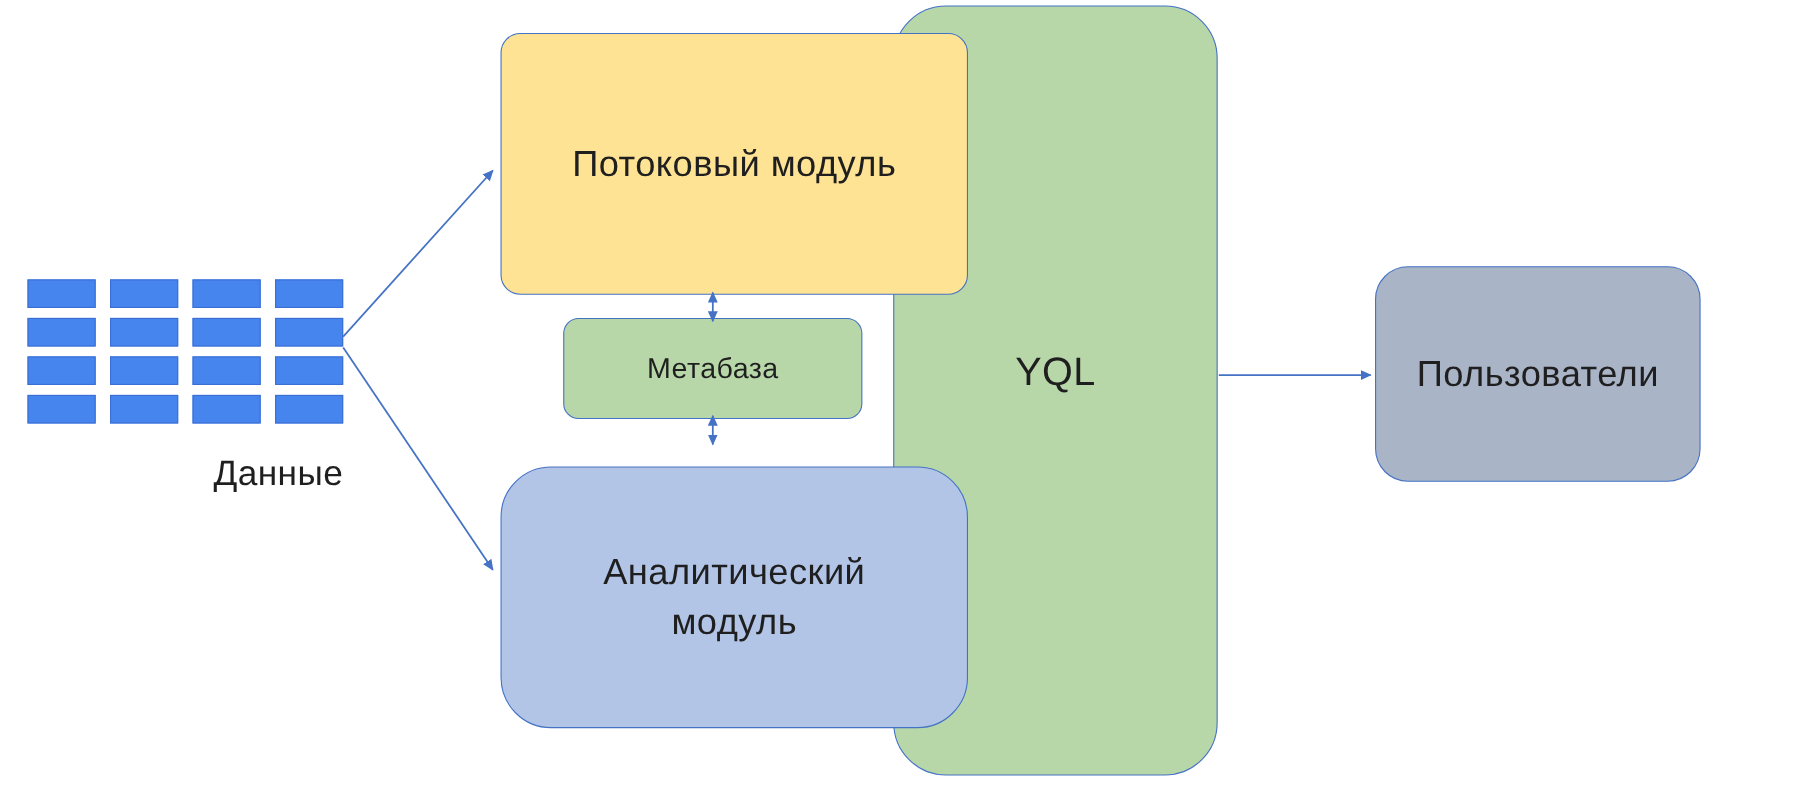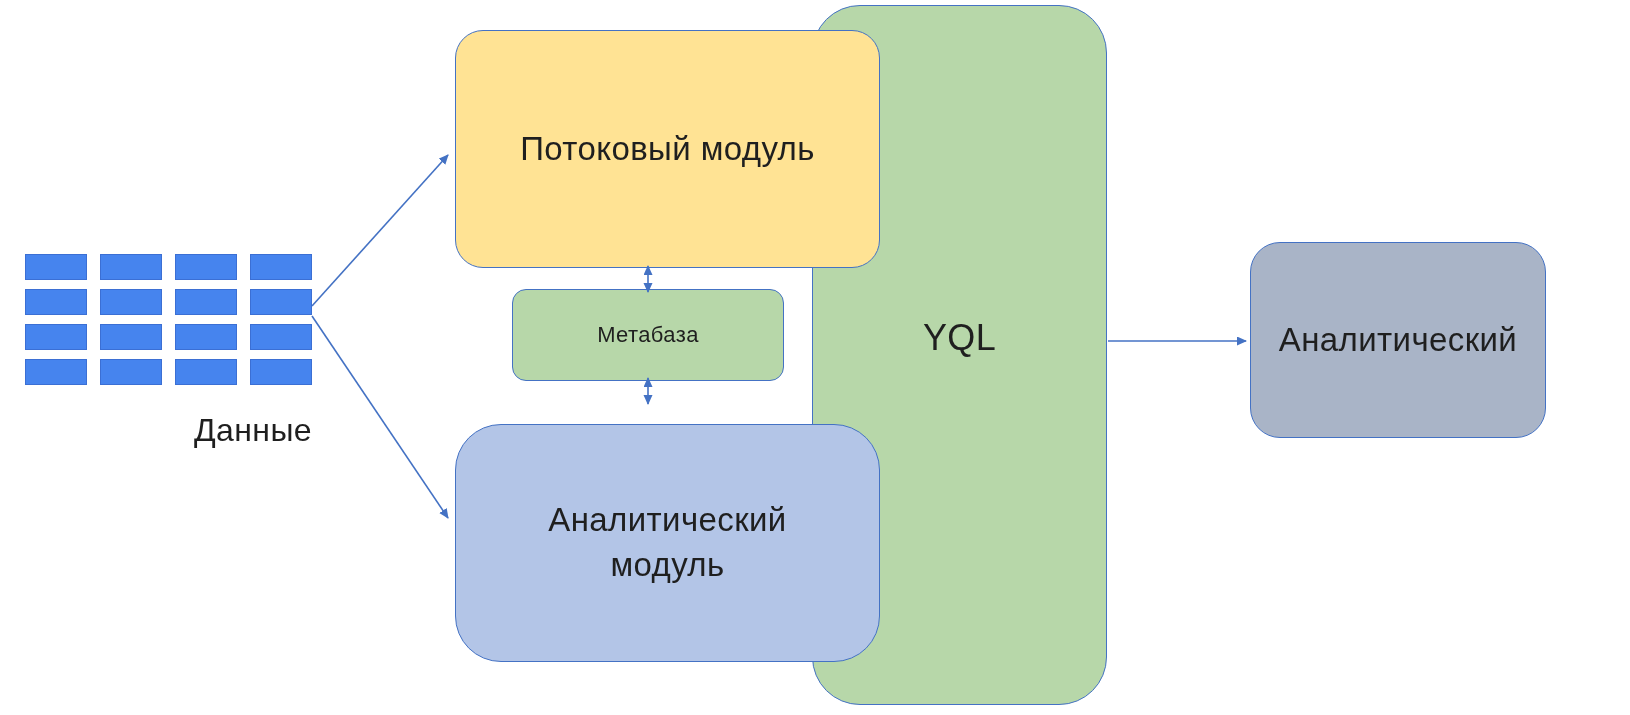--- a/index.html
+++ b/index.html
@@ -31,31 +31,31 @@
     border-radius: 48px;
     z-index: 1;
     font-size: 36px;
   }
   .yql .label { margin-bottom: 34px; }
 
   .streaming {
     left: 455px; top: 30px;
     width: 425px; height: 238px;
     background: var(--streaming-fill, #FFE394);
-    border-radius: 28px;
+    border-radius: 18px;
     z-index: 2;
     font-size: 33px;
   }
   .metabase {
     left: 512px; top: 289px;
     width: 272px; height: 92px;
     background: var(--metabase-fill, #B7D7A9);
     border-radius: 14px;
     z-index: 2;
-    font-size: 22px;
+    font-size: 26px;
   }
   .analytical {
     left: 455px; top: 424px;
     width: 425px; height: 238px;
     background: var(--analytical-fill, #B3C5E7);
     border-radius: 46px;
     z-index: 2;
     font-size: 33px;
     line-height: 1.35;
   }
@@ -153,16 +153,16 @@
 
   <div class="node metabase">
     <span class="label">Метабаза</span>
   </div>
 
   <div class="node analytical">
     <span class="label">Аналитический модуль</span>
   </div>
 
   <div class="node users">
-    <span class="label">Аналитический</span>
+    <span class="label">Пользователи</span>
   </div>
 
 </div>
 
 </body></html>

